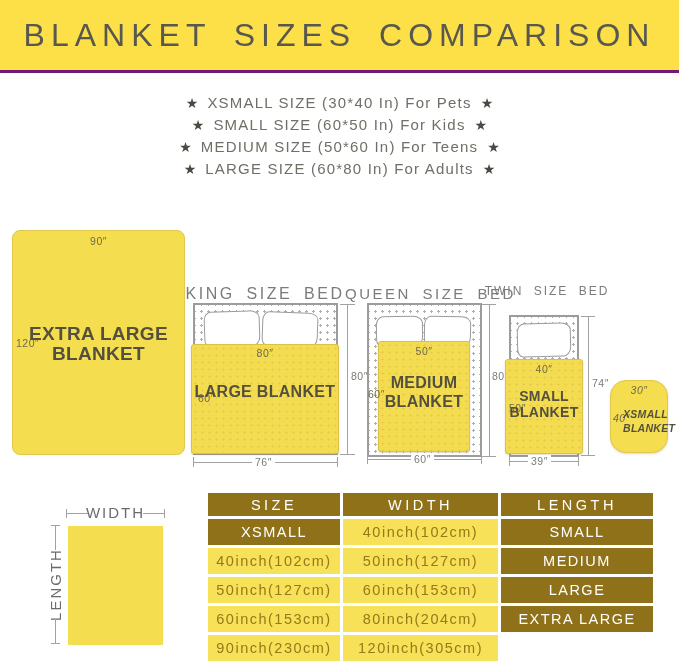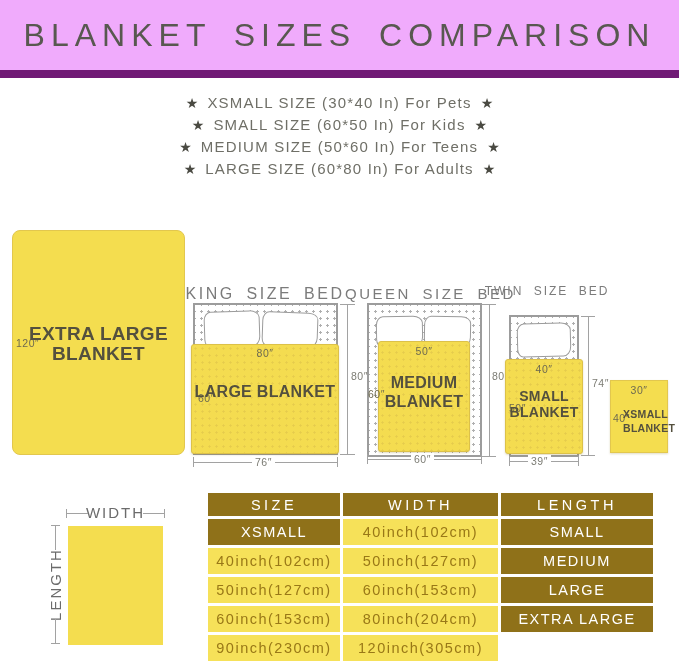--- a/index.html
+++ b/index.html
@@ -1,21 +1,21 @@
 <!DOCTYPE html>
 <html><head>
 <meta charset="utf-8">
 <style>
   html,body{margin:0;padding:0;background:#fff;}
   .page{position:relative;width:679px;height:667px;background:#fff;overflow:hidden;
         font-family:"Liberation Sans",sans-serif;}
 
   
-  .banner{position:absolute;left:0;top:0;width:679px;height:70px;background:#f0abfc;
-          border-bottom:8px solid #701a75;display:flex;align-items:center;justify-content:center;}
+  .banner{position:absolute;left:0;top:0;width:679px;height:70px;background:#fde047;
+          border-bottom:3px solid #701a75;display:flex;align-items:center;justify-content:center;}
   .banner h1{margin:0;font-size:32px;font-weight:400;letter-spacing:6px;word-spacing:8px;color:#585850;}
 
   
   .star-list{position:absolute;left:0;top:92px;width:679px;text-align:center;color:#6F6F67;}
   .star-line{font-size:15px;line-height:22px;letter-spacing:1.2px;}
   .star{color:#4A4A42;margin:0 9px;letter-spacing:0;font-size:14px;}
 
   
   .hl{position:absolute;background:#A2A2A2;height:1px;}
   .vl{position:absolute;background:#A2A2A2;width:1px;}
@@ -67,20 +67,21 @@
     </div>
     <div class="star-line">
       <span class="star">★</span><span>MEDIUM SIZE (50*60 In) For Teens</span><span class="star">★</span>
     </div>
     <div class="star-line">
       <span class="star">★</span><span>LARGE SIZE (60*80 In) For Adults</span><span class="star">★</span>
     </div>
   </div>
 
   <div class="flat solidyellow" style="left:12px;top:230px;width:171px;height:223px;border-radius:8px;">
+    <div class="dim" style="top:4px;width:100%;text-align:center;">90″</div>
     <div class="dim" style="left:3px;top:106px;">120″</div>
     <div class="bkt-name" style="top:93px;font-size:19px;line-height:20px;">
       <div>EXTRA LARGE</div>
       <div>BLANKET</div>
     </div>
   </div>
 
   <div class="bedtitle" style="left:185px;top:285px;width:160px;font-size:16px;">KING SIZE BED</div>
   <div class="bed" style="left:193px;top:303px;width:141px;height:148px;"></div>
   <div class="pillow" style="left:204px;top:311px;width:54px;height:34px;transform:rotate(-2deg);"></div>
@@ -139,21 +140,21 @@
   <div class="vl" style="left:588px;top:316px;height:140px;"></div>
   <div class="hl" style="left:581px;top:316px;width:14px;"></div>
   <div class="hl" style="left:581px;top:455px;width:14px;"></div>
   <div class="dimg" style="left:592px;top:377px;">74″</div>
 
   <div class="hl" style="left:509px;top:461px;width:70px;"></div>
   <div class="vl" style="left:509px;top:456px;height:10px;"></div>
   <div class="vl" style="left:578px;top:456px;height:10px;"></div>
   <div class="dimg onl" style="left:528px;top:455px;">39″</div>
 
-  <div class="flat solidyellow" style="left:610px;top:380px;width:56px;height:71px;border-radius:0;box-shadow:0 1px 2px rgba(130,110,20,.25);">
+  <div class="flat solidyellow" style="left:610px;top:380px;width:56px;height:71px;border-radius:16px;box-shadow:0 1px 2px rgba(130,110,20,.25);font-style:italic;">
     <div class="dim" style="top:3px;width:100%;text-align:center;">30″</div>
     <div class="dim" style="left:2px;top:31px;">40″</div>
     <div class="bkt-name" style="left:12px;top:26px;width:42px;font-size:10.5px;line-height:14px;">
       <div>XSMALL</div>
       <div>BLANKET</div>
     </div>
   </div>
 
   <div class="flat solidyellow" style="left:68px;top:526px;width:95px;height:119px;border:none;"></div>
   <div class="legend-label" style="left:68px;top:504px;width:95px;">WIDTH</div>

